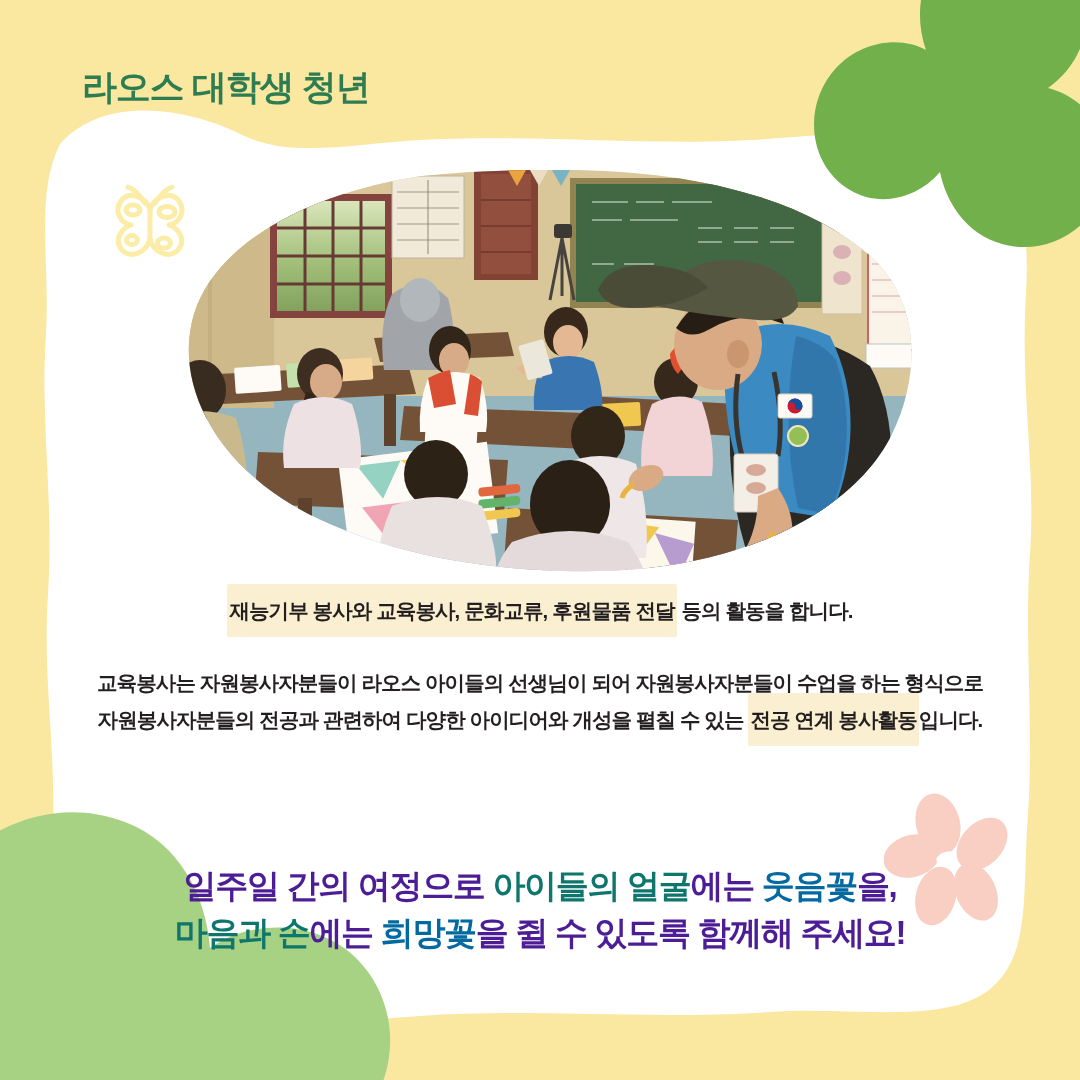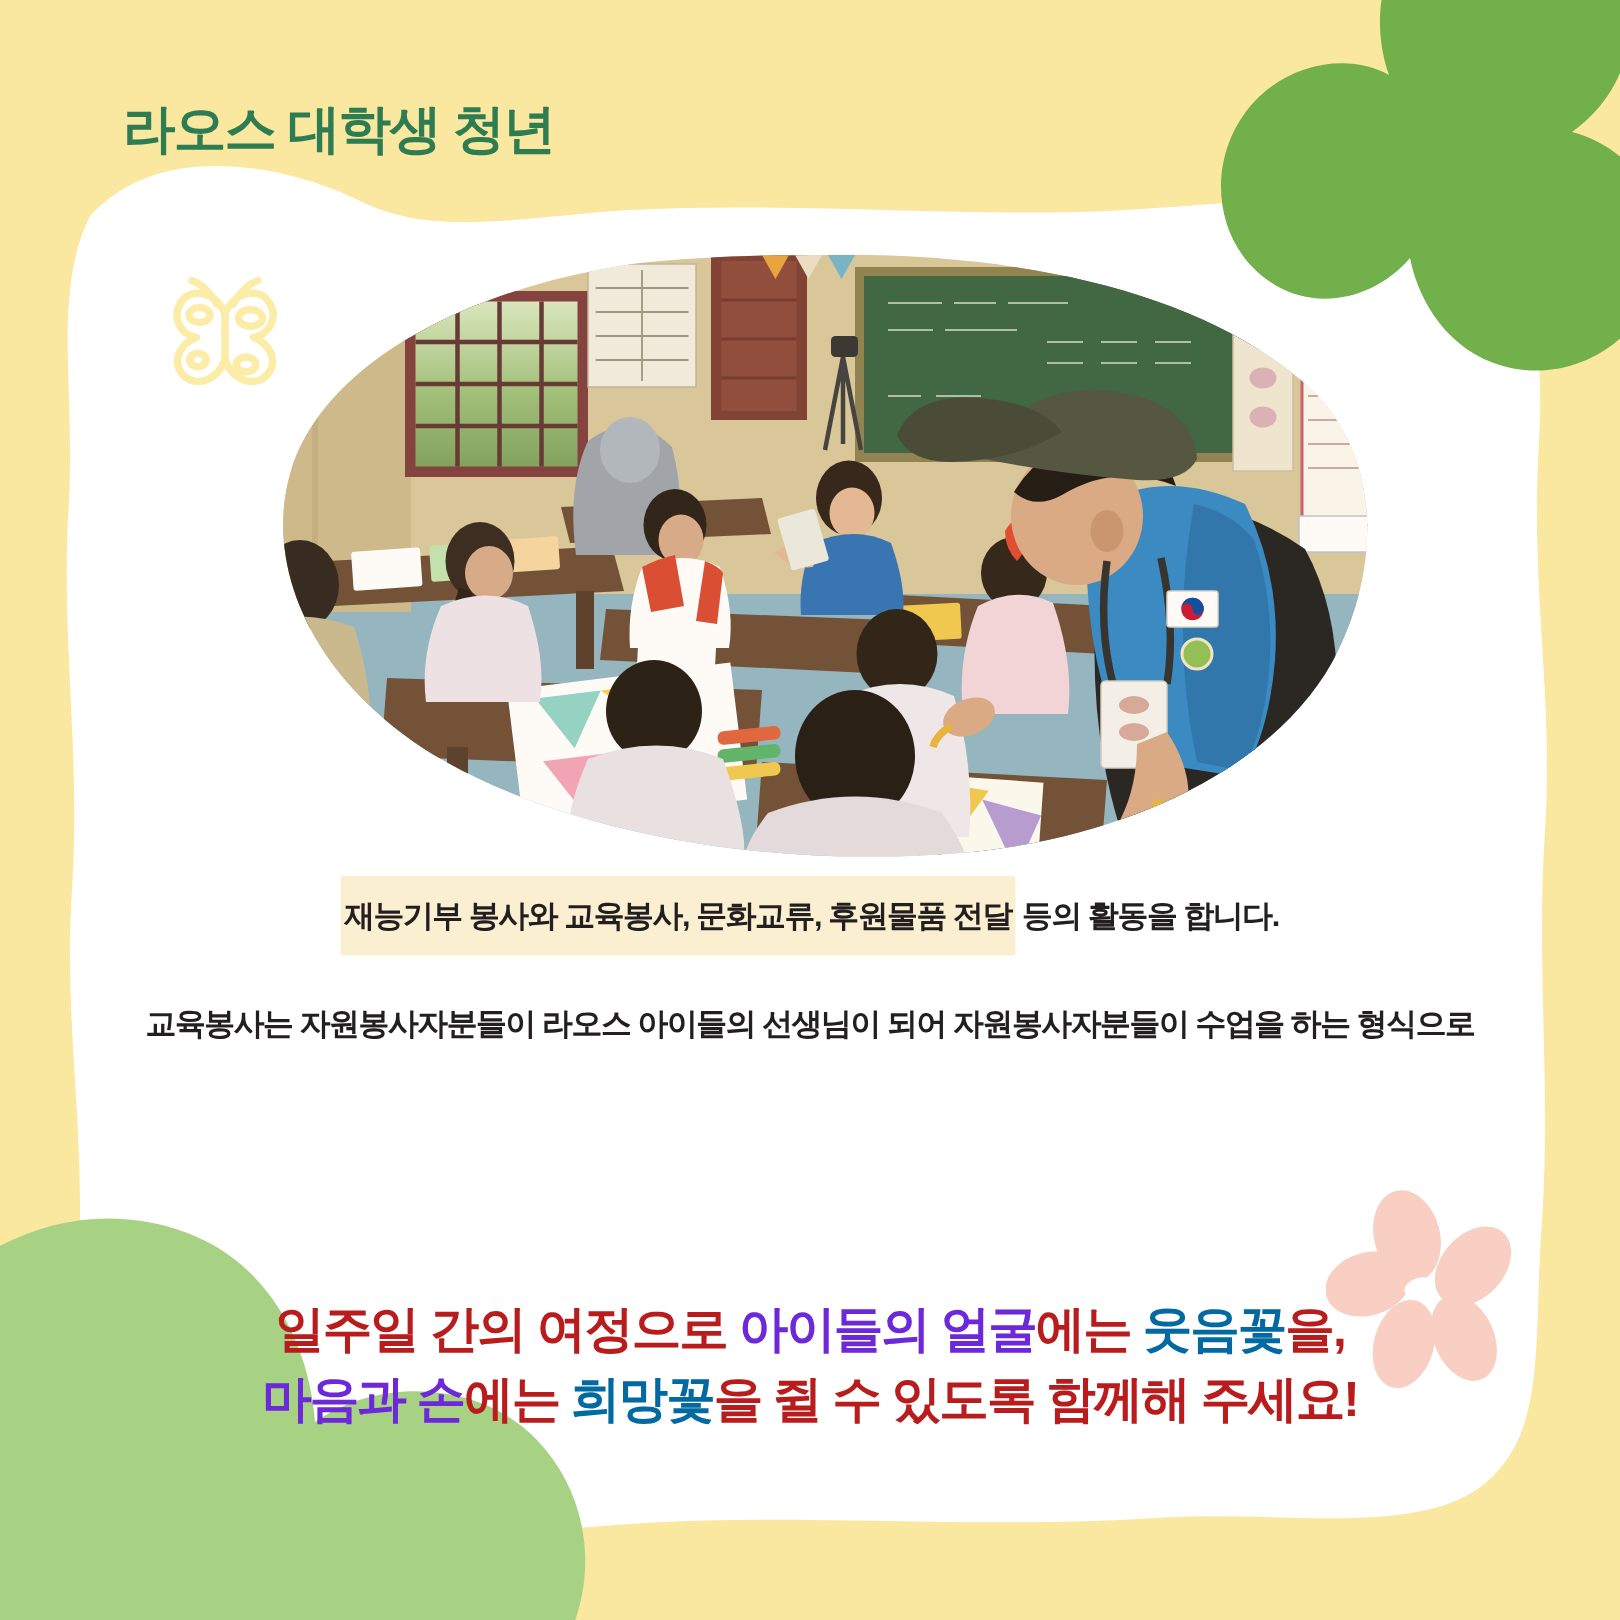--- a/index.html
+++ b/index.html
@@ -133,22 +133,22 @@
     z-index: 6;
     text-align: center;
   }
   .hl-line {
     font-weight: 900;
     font-size: 33px;
     line-height: 47px;
     letter-spacing: -1.3px;
     white-space: nowrap;
   }
-  .c-brown  { color: #b91c1c; }
-  .c-red    { color: #6d28d9; }
+  .c-brown  { color: #4c1d95; }
+  .c-red    { color: #0f766e; }
   .c-salmon { color: #0369a1; }
 </style>
 </head>
 <body>
 
 <div class="poster">
 
   <div class="bg-yellow"></div>
 
   <svg class="white-blob" viewBox="0 0 1100 1092" preserveAspectRatio="none">
@@ -472,20 +472,21 @@
   </div>
 
   <div class="copy">
 
     <div class="para">
       <span class="ln"><span class="hl">재능기부 봉사와 교육봉사, 문화교류, 후원물품 전달</span><span> 등의 활동을 합니다.</span></span>
     </div>
 
     <div class="para">
       <span class="ln">교육봉사는 자원봉사자분들이 라오스 아이들의 선생님이 되어 자원봉사자분들이 수업을 하는 형식으로</span>
+      <span class="ln"><span>자원봉사자분들의 전공과 관련하여 다양한 아이디어와 개성을 펼칠 수 있는 </span><span class="hl">전공 연계 봉사활동</span><span>입니다.</span></span>
     </div>
 
   </div>
 
   <div class="headline">
     <div class="hl-line"><span class="c-brown">일주일 간의 여정으로 </span><span class="c-red">아이들의 얼굴</span><span class="c-brown">에는 </span><span class="c-salmon">웃음꽃</span><span class="c-brown">을,</span></div>
     <div class="hl-line"><span class="c-red">마음과 손</span><span class="c-brown">에는 </span><span class="c-salmon">희망꽃</span><span class="c-brown">을 쥘 수 있도록 함께해 주세요!</span></div>
   </div>
 
 </div>

